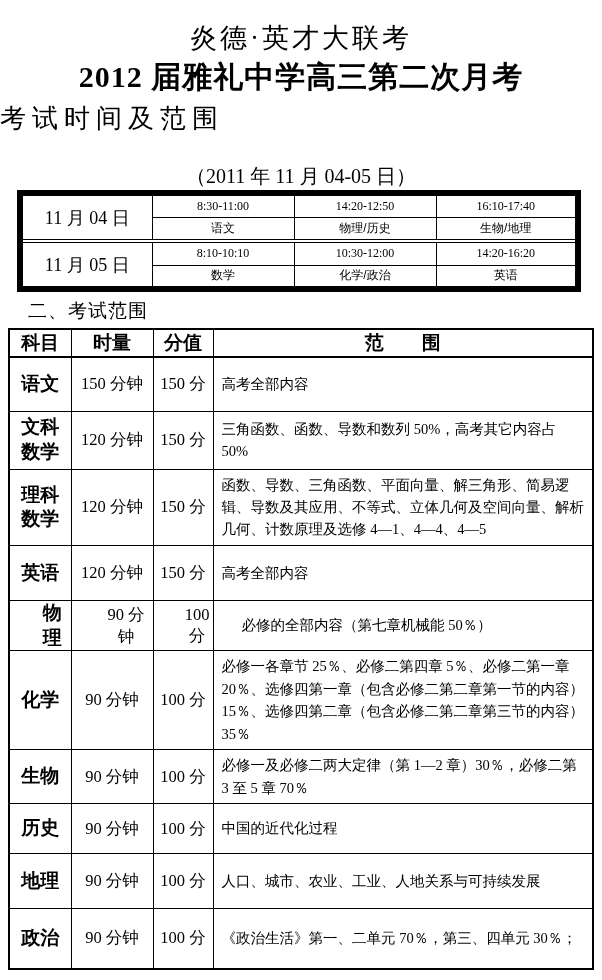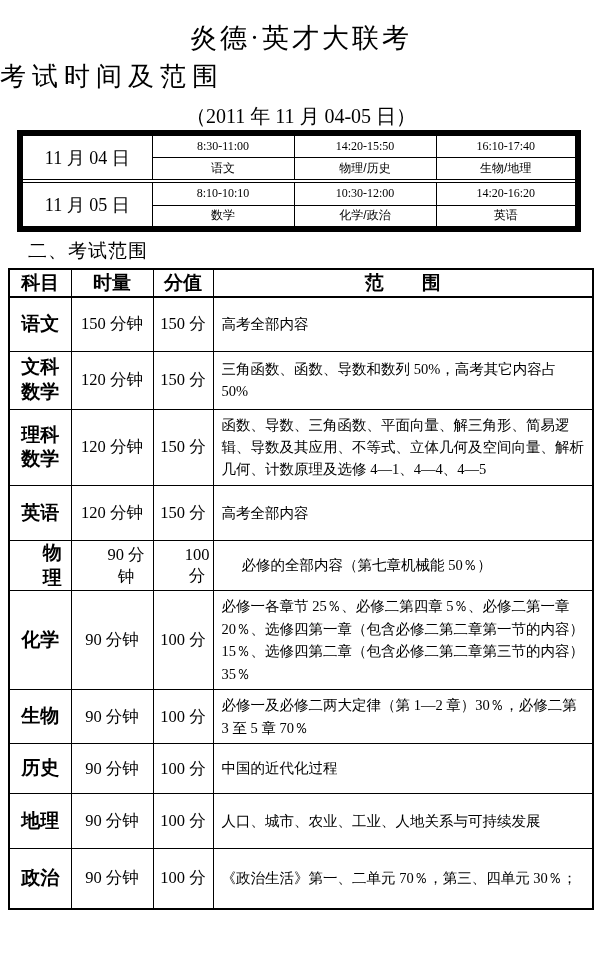--- a/index.html
+++ b/index.html
@@ -6,21 +6,21 @@
   html, body { margin: 0; padding: 0; }
   body {
     width: 602px; height: 980px;
     background: #ffffff; color: #000000;
     font-family: "Liberation Serif", serif;
     overflow: hidden;
   }
   .t1 { margin-top: 20px; text-align: center; font-size: 27px; letter-spacing: 3px; }
   .t2 { margin-top: 1px; text-align: center; font-size: 30px; font-weight: bold; letter-spacing: 1px; }
   .t3 { margin-top: 3px; font-size: 26px; letter-spacing: 6px; }
-  .t4 { margin-top: 9px; text-align: center; font-size: 20px; }
+  .t4 { margin-top: 27px; text-align: center; font-size: 20px; }
 
   .sec { font-family: "Liberation Sans", sans-serif; font-size: 19px; letter-spacing: 1px; }
   .sec1 { margin: 12px 0 8px 28px; }
   .sec2 { margin: 6px 0 2px 28px; }
 
   table.schedule {
     border-collapse: collapse; table-layout: fixed;
     margin-left: 17px; width: 558px;
     border: 6px solid #000000;
   }
@@ -58,36 +58,37 @@
   tr.h60 td { height: 60px; }
   tr.h64 td { height: 64px; }
   tr.h78 td { height: 78px; }
 </style>
 </head>
 <body>
 
 <div>
 
   <div class="t1">炎德·英才大联考</div>
+  <div class="t2">2012 届雅礼中学高三第二次月考</div>
   <div class="t3">考试时间及范围</div>
   <div class="t4">（2011 年 11 月 04-05 日）</div>
 
 
   <table class="schedule">
     <colgroup>
       <col style="width:132px">
         <col style="width:142px">
         <col style="width:142px">
         <col style="width:142px">
     </colgroup>
     <tbody>
       <tr>
         <td class="date grp-end" rowspan="2">11 月 04 日</td>
         <td>8:30-11:00</td>
-        <td>14:20-15:50</td>
+        <td>14:20-12:50</td>
         <td>16:10-17:40</td>
       </tr>
       <tr class="subr">
         <td class="grp-end">语文</td>
         <td class="grp-end">物理/历史</td>
         <td class="grp-end">生物/地理</td>
       </tr>
       <tr>
         <td class="date" rowspan="2">11 月 05 日</td>
         <td>8:10-10:10</td>

